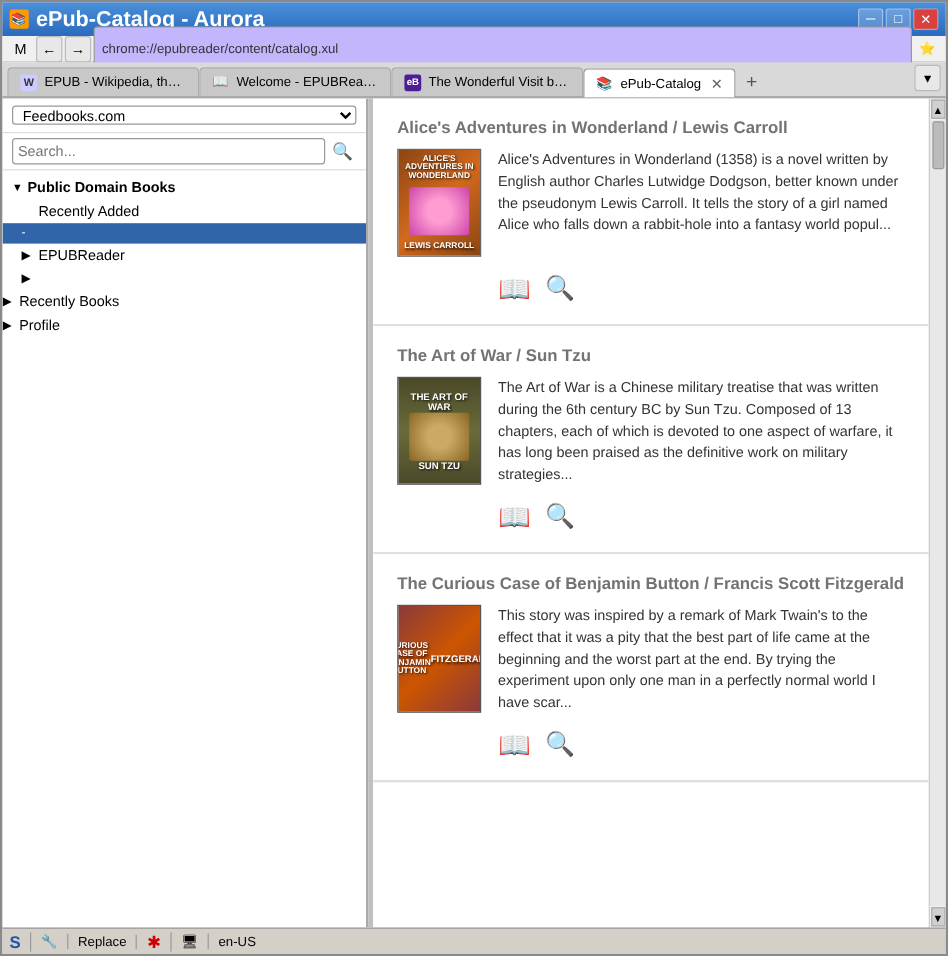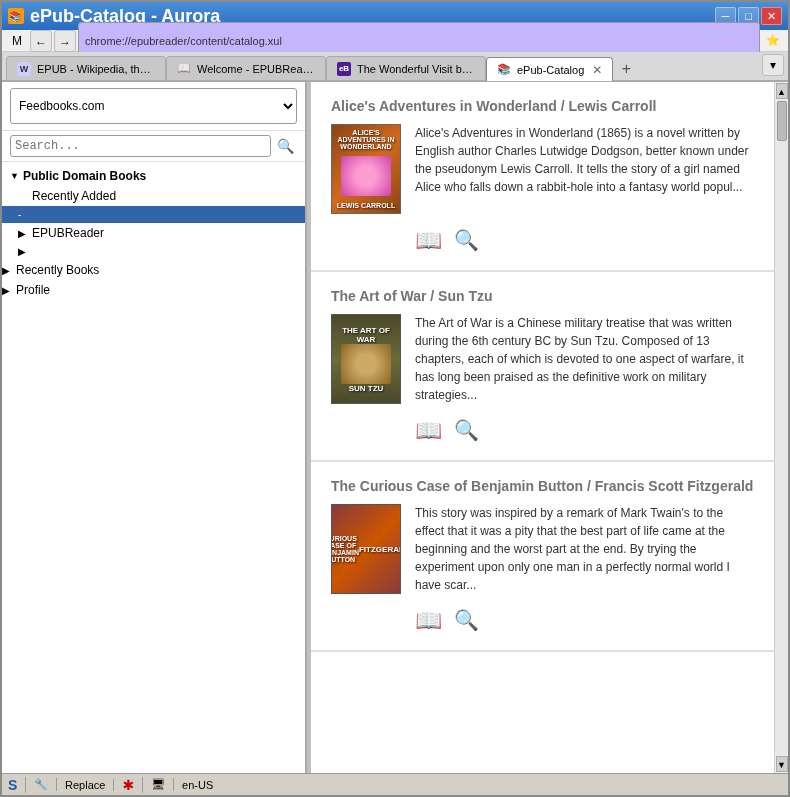--- a/index.html
+++ b/index.html
@@ -38,23 +38,23 @@
     .tab-label { flex: 1; overflow: hidden; text-overflow: ellipsis; font-size: 11px; }
     .tab-close { color: #666; font-size: 12px; margin-left: 2px; }
     .tab-new { width: 22px; height: 22px; display: flex; align-items: center; justify-content: center; cursor: pointer; font-size: 16px; color: #555; margin-left: 2px; }
 
     
     .main-content { display: flex; flex: 1; overflow: hidden; }
 
     
     .sidebar { width: 305px; background: white; border-right: 2px solid #aaa; display: flex; flex-direction: column; flex-shrink: 0; }
     .sidebar-header { padding: 6px 8px; border-bottom: 1px solid #ddd; }
-    .site-selector { width: 100%; height: 36px; border: 1px solid #999; border-radius: 3px; font-size: 12px; padding: 0 4px; background: white; cursor: pointer; }
+    .site-selector { width: 100%; height: 16px; border: 1px solid #999; border-radius: 3px; font-size: 12px; padding: 0 4px; background: white; cursor: pointer; }
     .sidebar-search { padding: 4px 8px; display: flex; align-items: center; gap: 4px; border-bottom: 1px solid #ddd; }
-    .sidebar-search-input { flex: 1; height: 22px; border: 1px solid #999; border-radius: 3px; padding: 0 4px; font-size: 12px; font-family: Liberation Mono, monospace; }
+    .sidebar-search-input { flex: 1; height: 22px; border: 1px solid #999; border-radius: 3px; padding: 0 4px; font-size: 12px; }
     .sidebar-search-btn { width: 22px; height: 22px; display: flex; align-items: center; justify-content: center; cursor: pointer; font-size: 14px; color: #555; }
 
     .tree { flex: 1; overflow-y: auto; padding: 4px 0; }
     .tree-item { display: flex; align-items: center; padding: 3px 0; cursor: pointer; font-size: 12px; }
     .tree-item.selected { background: #3264aa; color: white; }
     .tree-item .indent { width: 16px; flex-shrink: 0; }
     .tree-item .expand { width: 14px; flex-shrink: 0; font-size: 10px; }
     .tree-item .label { flex: 1; }
     .tree-section { font-weight: bold; font-size: 12px; padding: 3px 8px; display: flex; align-items: center; gap: 4px; }
 
@@ -211,21 +211,21 @@
     <div class="book-list">
 
       <div class="book-item">
         <div class="book-title">Alice's Adventures in Wonderland / Lewis Carroll</div>
         <div class="book-body">
           <div class="cover-alice">
             <span class="cover-text" style="font-size:7px;">ALICE'S ADVENTURES IN WONDERLAND</span>
             <div class="cover-img-sim alice-img"></div>
             <span class="cover-text" style="font-size:7px;">LEWIS CARROLL</span>
           </div>
-          <div class="book-desc">Alice's Adventures in Wonderland (1865) is a novel written by English author Charles Lutwidge Dodgson, better known under the pseudonym Lewis Carroll. It tells the story of a girl named Alice who falls down a rabbit-hole into a fantasy world popul...</div>
+          <div class="book-desc">Alice's Adventures in Wonderland (1358) is a novel written by English author Charles Lutwidge Dodgson, better known under the pseudonym Lewis Carroll. It tells the story of a girl named Alice who falls down a rabbit-hole into a fantasy world popul...</div>
         </div>
         <div class="book-actions">
           <span class="book-action-btn" title="Read">📖</span>
           <span class="book-action-btn" title="Search" style="font-size:20px;">🔍</span>
         </div>
       </div>
 
       <div class="book-item">
         <div class="book-title">The Art of War / Sun Tzu</div>
         <div class="book-body">

